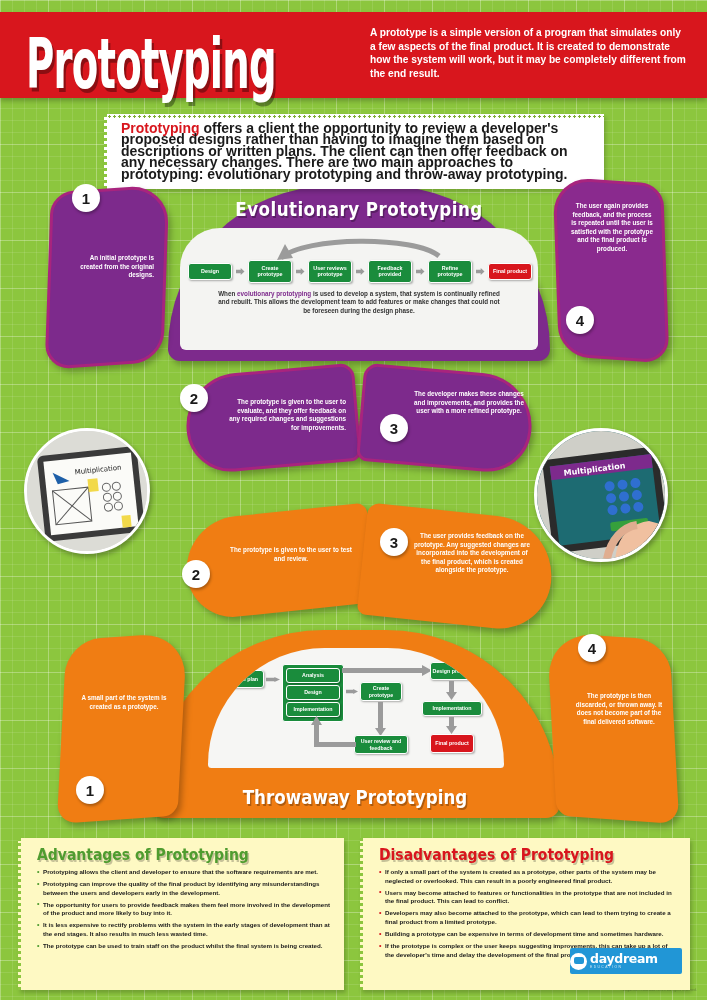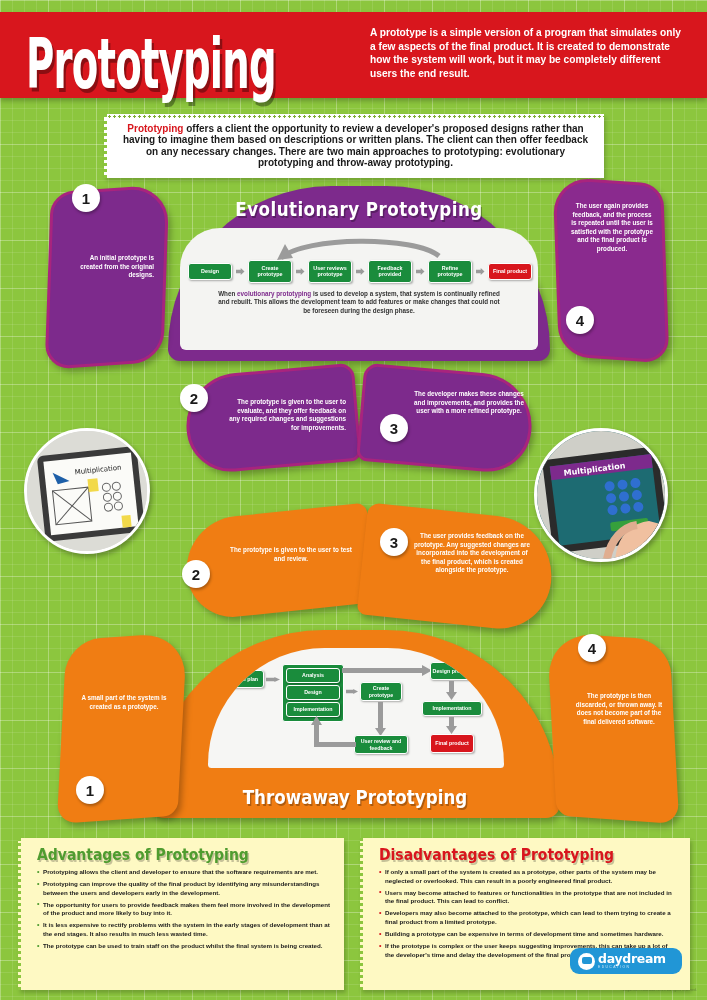--- a/index.html
+++ b/index.html
@@ -55,21 +55,21 @@
     padding: 9px 14px 9px 14px;
     z-index: 3;
     box-shadow: 2px 3px 4px rgba(0,0,0,0.18);
   }
   .intro .dots {
     position: absolute; left: 0; top: 0; width: 100%; height: 4px;
     background-image: radial-gradient(circle, #7fae34 1px, transparent 1.2px);
     background-size: 5px 5px;
   }
   .intro p {
-    text-align: center; font-size: 10px; line-height: 11.4px; color: #1a1a1a;
+    font-size: 14px; line-height: 11.4px; color: #1a1a1a;
     font-weight: bold;
   }
   .intro .kw { color: #d8161d; font-weight: bold; }
 
   
   .evo-arc {
     position: absolute; left: 168px; top: 186px; width: 382px; height: 175px;
     background: #7d2a8c;
     border-radius: 190px 190px 14px 14px;
     box-shadow: 3px 4px 6px rgba(0,0,0,0.28);
@@ -273,22 +273,22 @@
   }
   .bullets li::before {
     content: "\2022"; position: absolute; left: 0; top: -0.5px;
     color: #d8161d; font-size: 7px;
   }
   .adv .bullets li::before { color: #4f9c2f; }
 
   .logo {
     position: absolute; right: 8px; bottom: 16px;
     width: 112px; height: 26px; background: #2196d6;
-    border-radius: 9px; display: flex; align-items: center;
-    padding-left: 8px; gap: 3px;
+    border-radius: 2px; display: flex; align-items: center;
+    padding-left: 0; gap: 3px;
   }
   .logo .mark {
     width: 17px; height: 17px; border-radius: 50%;
     background: #ffffff; position: relative; flex: none;
   }
   .logo .mark::after {
     content: ""; position: absolute; left: 3.5px; top: 4px;
     width: 10px; height: 7px; border-radius: 2px; background: #2196d6;
   }
   .logo .lt { color: #fff; font-size: 12.5px; font-weight: bold;
@@ -299,21 +299,21 @@
     font-size: 3.6px; color: #6b8f3a;
   }
 </style>
 </head>
 <body>
 
 <div class="bg-grid"></div>
 
 <div class="header">
   <div class="title">Prototyping</div>
-  <div class="subtitle">A prototype is a simple version of a program that simulates only a few aspects of the final product. It is created to demonstrate how the system will work, but it may be completely different users the end result.</div>
+  <div class="subtitle">A prototype is a simple version of a program that simulates only a few aspects of the final product. It is created to demonstrate how the system will work, but it may be completely different from the end result.</div>
 </div>
 
 <div class="intro">
   <div class="dots"></div>
   <p><span class="kw">Prototyping</span><span> offers a client the opportunity to review a developer's proposed designs rather than having to imagine them based on descriptions or written plans. The client can then offer feedback on any necessary changes. There are two main approaches to prototyping: evolutionary prototyping and throw-away prototyping.</span></p>
 </div>
 
 <div class="evo-arc">
   <div class="sec-title">Evolutionary Prototyping</div>
   <div class="evo-white">

